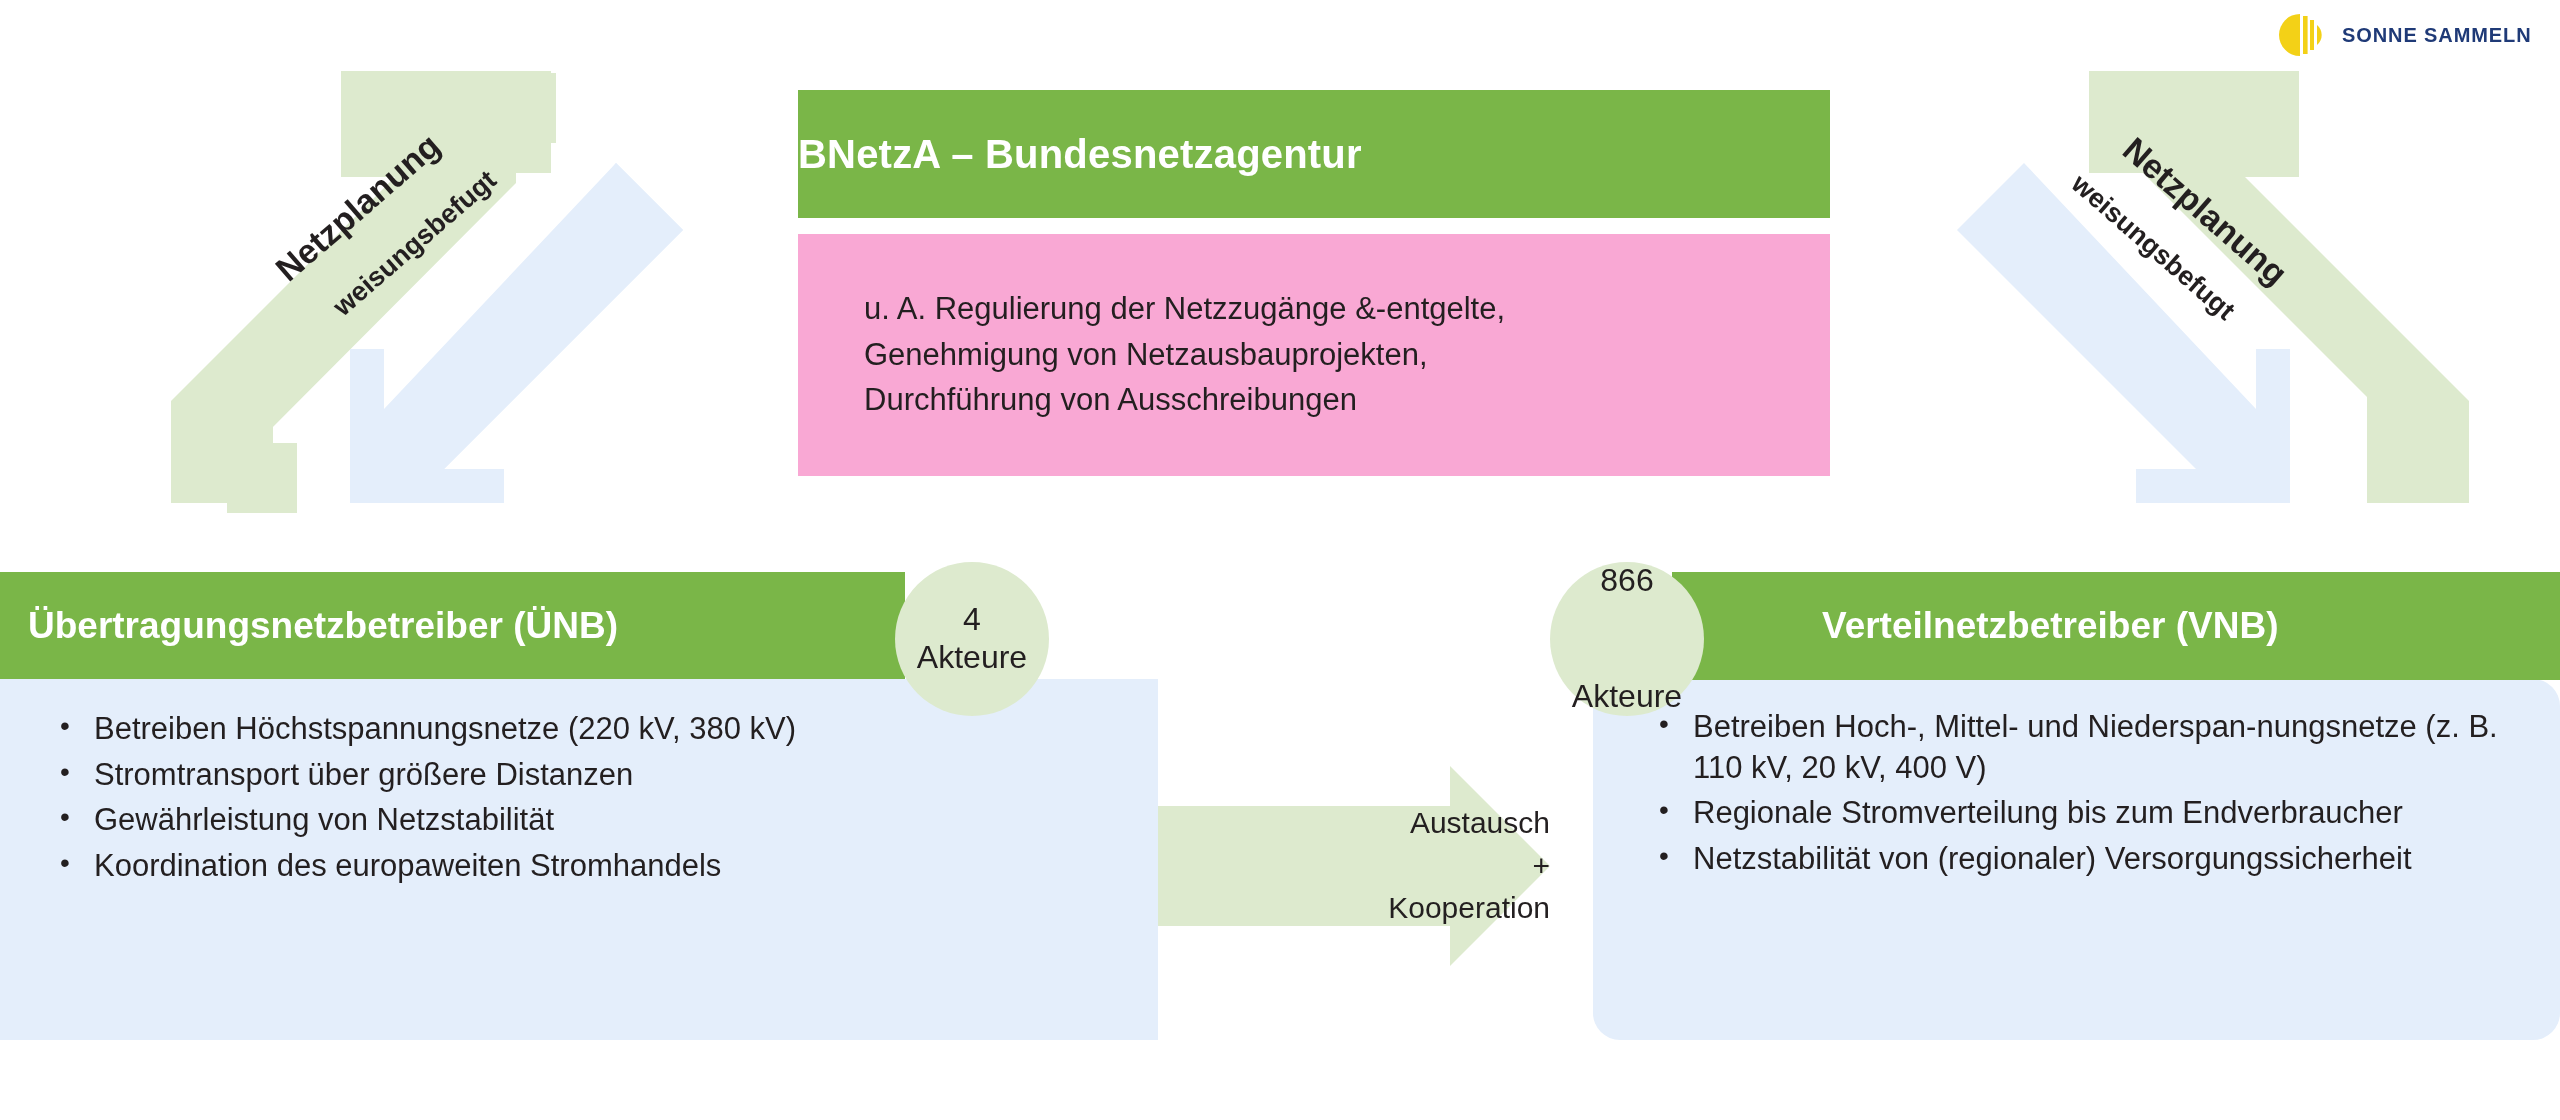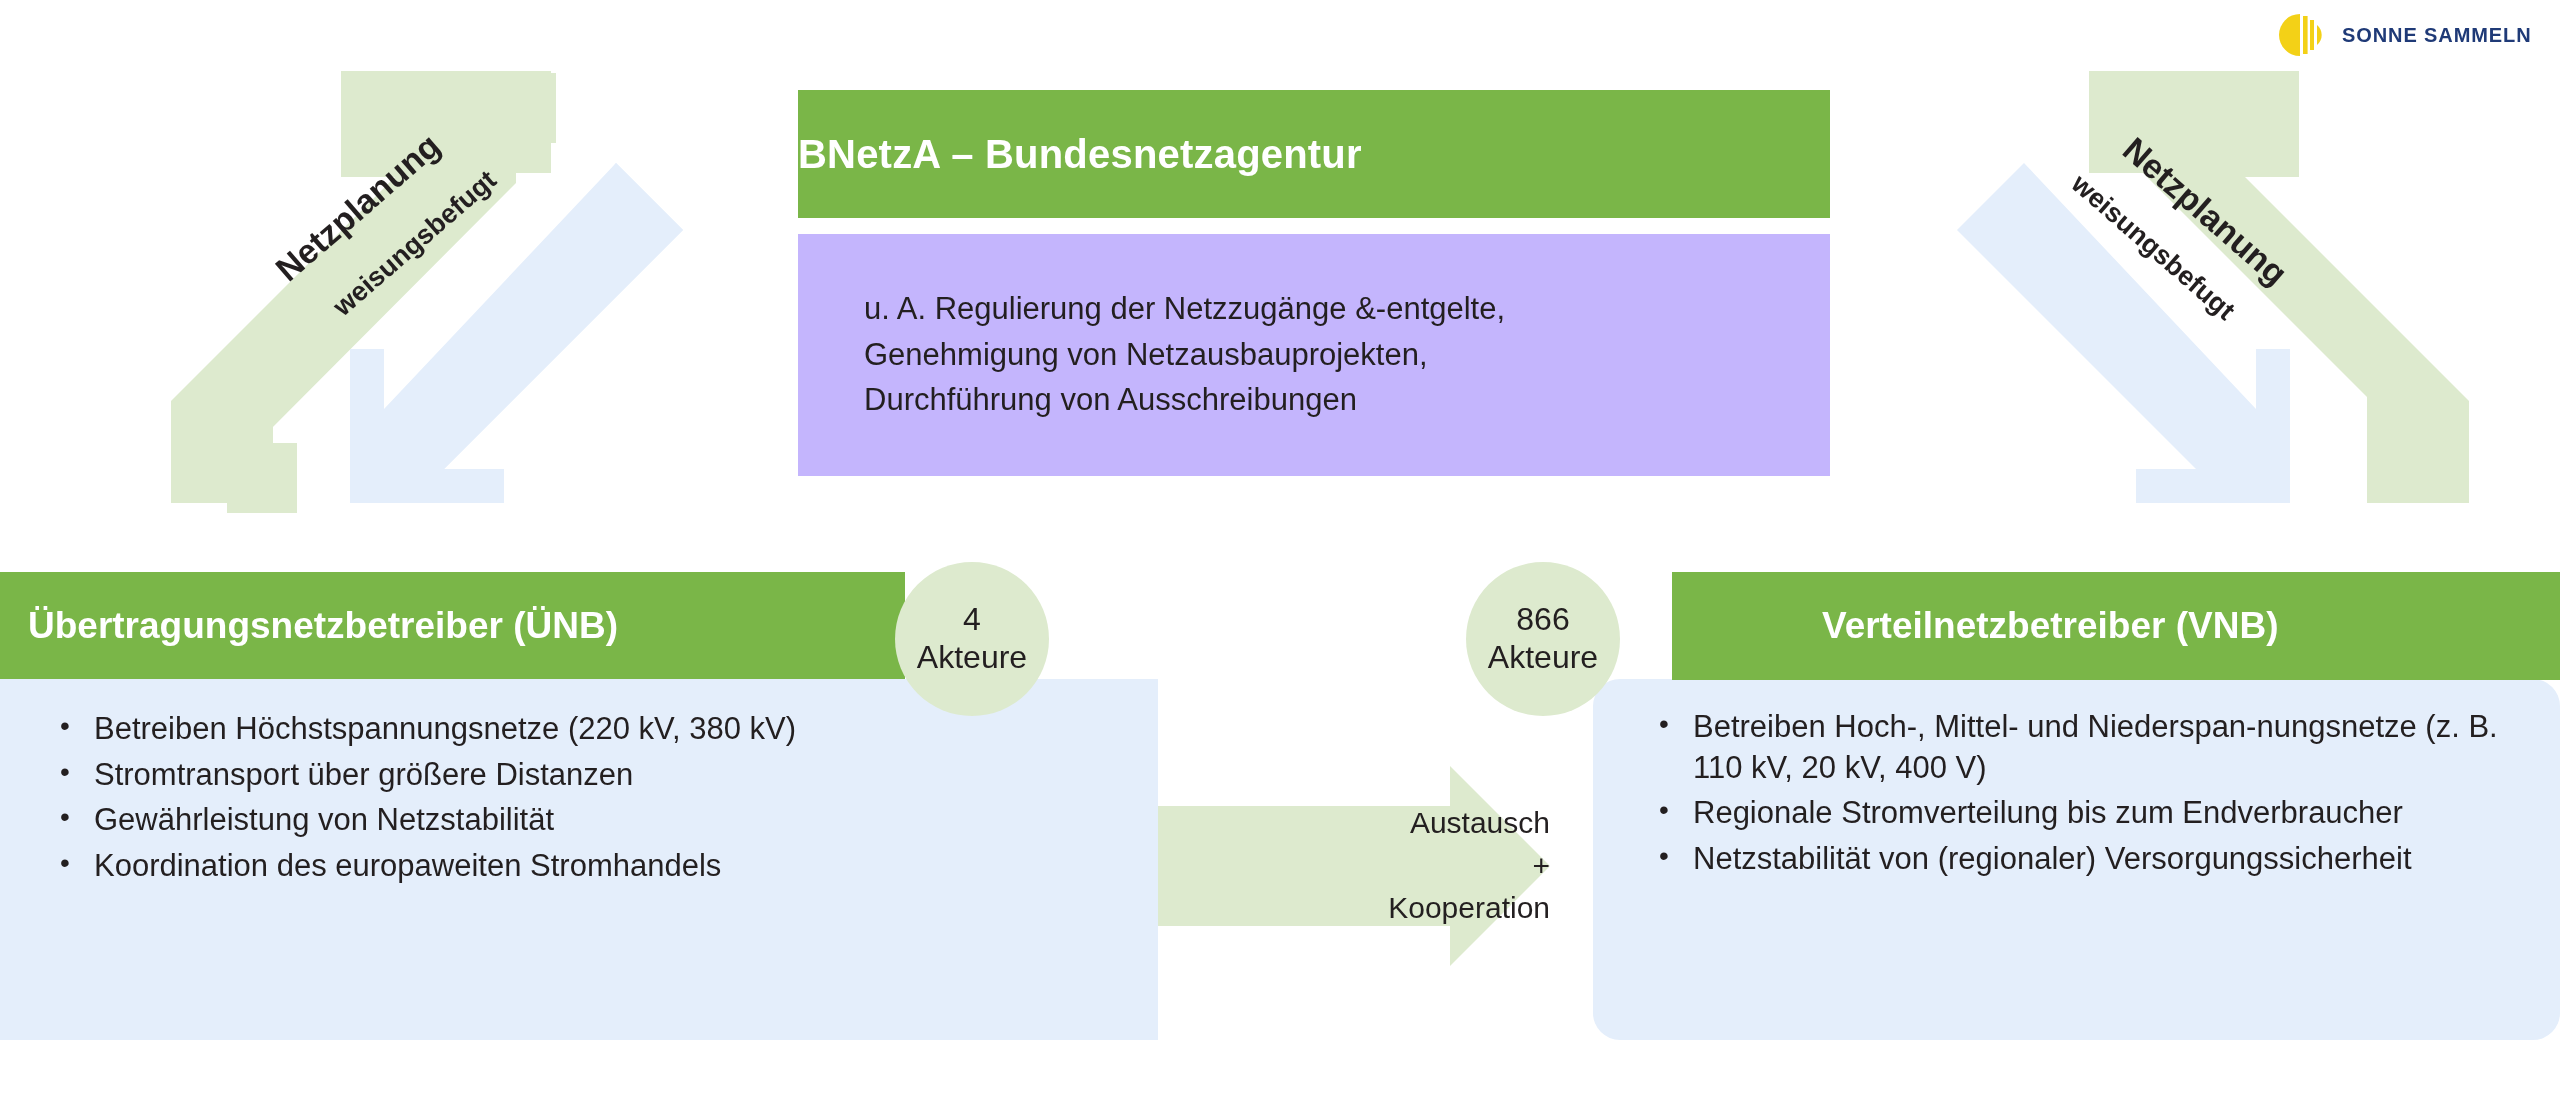--- a/index.html
+++ b/index.html
@@ -22,21 +22,21 @@
   
   #bnetza-header{
     position:absolute;left:798px;top:90px;width:1032px;height:128px;
     background:#7ab648;display:flex;align-items:center;
   }
   #bnetza-header .title{
     color:#ffffff;font-size:40px;font-weight:700;letter-spacing:.2px;white-space:nowrap;
   }
   #bnetza-body{
     position:absolute;left:798px;top:234px;width:1032px;height:242px;
-    background:#c4b5fd;
+    background:#f9a8d4;
   }
   #bnetza-body .lines{
     position:absolute;left:66px;top:52px;right:40px;
     font-size:31px;line-height:1.47;color:#231f20;
   }
 
   
   .arrowSvg{position:absolute;overflow:visible;}
   .arrowLabel{
     position:absolute;font-size:34px;font-weight:700;color:#231f20;
@@ -81,21 +81,21 @@
   #vnb-body li::before{content:"•";position:absolute;left:4px;top:-2px;
         font-size:28px;line-height:1.35;}
 
   
   .actorCircle{
     position:absolute;width:154px;height:154px;border-radius:50%;
     background:#ddeace;display:flex;flex-direction:column;
     align-items:center;justify-content:center;
   }
   #circle-unb{left:895px;top:562px;}
-  #circle-vnb{left:1466px;top:562px;}
+  #circle-vnb{left:1550px;top:562px;justify-content:space-between;}
   .actorCircle .num{font-size:32px;line-height:1.18;}
   .actorCircle .word{font-size:32px;line-height:1.18;}
 
   
   #exchange{position:absolute;left:1030px;top:750px;width:520px;height:232px;}
   #exchange svg{position:absolute;inset:0;}
   #exchange .txt{
     position:absolute;inset:0;display:flex;flex-direction:column;
     align-items:flex-end;justify-content:center;
     font-size:30px;font-weight:400;line-height:1.42;color:#231f20;

